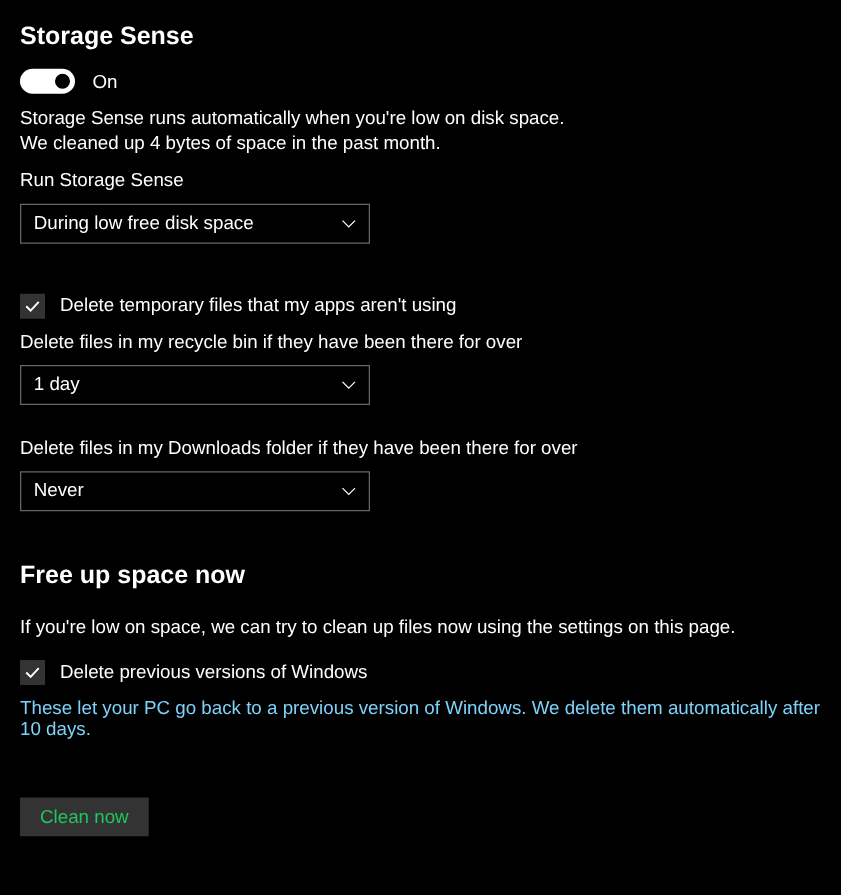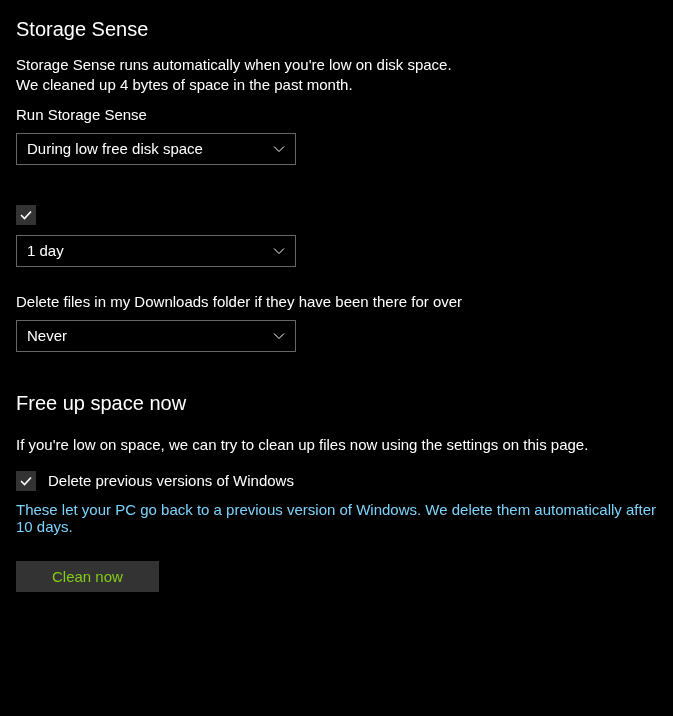--- a/index.html
+++ b/index.html
@@ -11,21 +11,21 @@
     body {
       background: #000;
       color: #fff;
       width: 673px;
       height: 716px;
       padding: 18px 16px;
       overflow: hidden;
     }
     h2 {
       font-size: 20px;
-      font-weight: 400;
+      font-weight: 700;
       margin-bottom: 14px;
     }
     .section {
       margin-bottom: 40px;
     }
     .toggle-row {
       display: flex;
       align-items: center;
       gap: 14px;
       margin-bottom: 10px;
@@ -105,34 +105,41 @@
     .checkbox-label {
       font-size: 15px;
     }
     .hint-text {
       font-size: 15px;
       color: #7dd3fc;
       margin-bottom: 26px;
     }
     .button {
       background: #333;
-      color: #84cc16;
+      color: #22c55e;
       border: none;
-      padding: 7px 36px;
-      font-size: 15px;
-      cursor: pointer;
+      padding: 7px 16px;
+      font-size: 15px;
+      cursor: pointer;
+      margin-top: 20px;
     }
     .spacer-sm { height: 6px; }
   </style>
 </head>
 <body>
 
 <div class="section">
   <h2>Storage Sense</h2>
 
+  <div class="toggle-row">
+    <div class="toggle">
+      <div class="toggle-knob"></div>
+    </div>
+    <span class="toggle-label">On</span>
+  </div>
 
   <p class="body-text">Storage Sense runs automatically when you're low on disk space. We cleaned up 4 bytes of space in the past month.</p>
 
   <p class="label-text">Run Storage Sense</p>
 
   <div class="dropdown">
     <span class="dropdown-value">During low free disk space</span>
     <span class="chevron">
       <svg viewBox="0 0 12 12">
           <path d="M1 3.5 L6 8.5 L11 3.5" stroke="#fff" stroke-width="1" fill="none"></path>
@@ -144,22 +151,24 @@
 <div class="section">
 
   <div class="checkbox-row">
     <div class="checkbox">
       <span>
         <svg viewBox="0 0 14 14">
             <path d="M2 7 L5.5 10.5 L12 3.5" stroke="#fff" stroke-width="1.6" fill="none"></path>
           </svg>
       </span>
     </div>
-  </div>
-
+    <span class="checkbox-label">Delete temporary files that my apps aren't using</span>
+  </div>
+
+  <p class="label-text">Delete files in my recycle bin if they have been there for over</p>
 
   <div class="dropdown">
     <span class="dropdown-value">1 day</span>
     <span class="chevron">
       <svg viewBox="0 0 12 12">
           <path d="M1 3.5 L6 8.5 L11 3.5" stroke="#fff" stroke-width="1" fill="none"></path>
         </svg>
     </span>
   </div>
 

